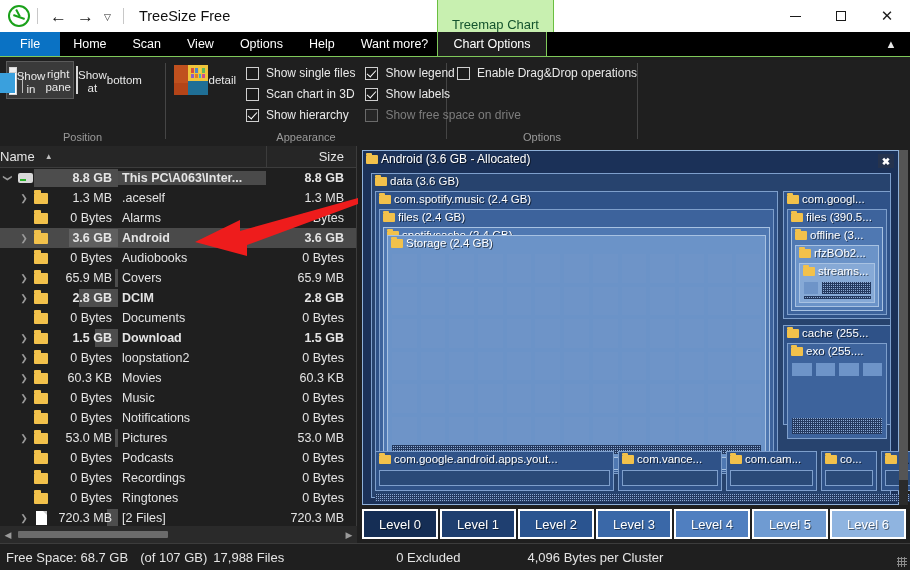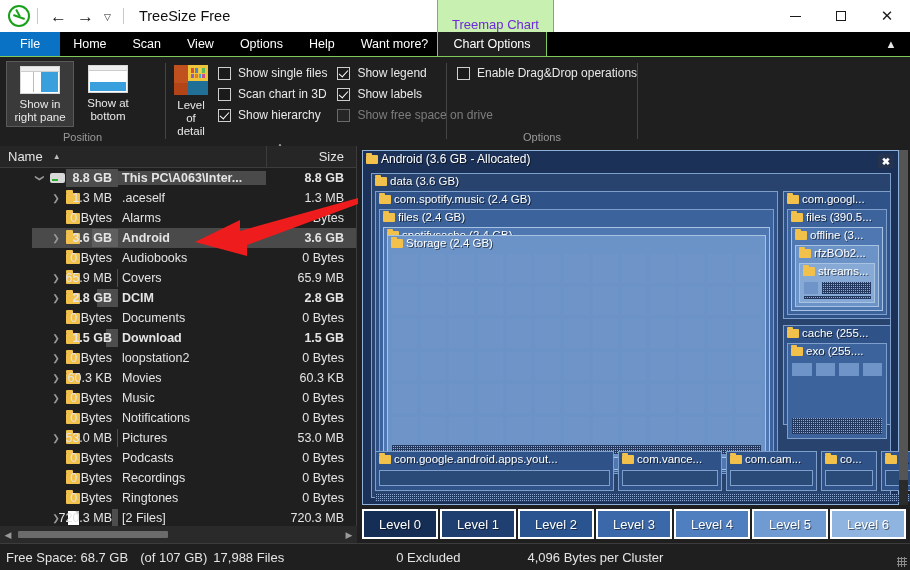--- a/index.html
+++ b/index.html
@@ -33,21 +33,21 @@
   .tb-nav {
     color: #1a1a1a; font-size: 17px; line-height: 1; padding: 2px 5px;
     flex: none; cursor: default;
   }
   .tb-nav.small { font-size: 9px; position: relative; top: 1px; }
   .tb-title {
     color: #101010; font-size: 14.5px; margin-left: 8px; white-space: nowrap;
   }
   .tb-spacer { flex: 1 1 auto; }
   .tb-chartTab {
-    height: 48px; min-width: 110px; background: #c8f0b0; color: #6d28d9;
+    height: 48px; min-width: 110px; background: #c8f0b0; color: #14532d;
     font-size: 13px; display: flex; align-items: center; justify-content: center;
     padding: 0 14px; border-left: 1px solid #6abf40; border-right: 1px solid #6abf40;
     position: absolute; left: 437px; top: 0;
   }
   .tb-btns { display: flex; height: 32px; position: absolute; right: 0; top: 0; }
   .tb-btn {
     width: 46px; height: 32px; display: flex; align-items: center; justify-content: center;
     color: #1a1a1a; font-size: 13px; background: #ffffff;
   }
   .tb-btn .glyph-min { width: 11px; height: 1px; background: #1a1a1a; }
@@ -83,21 +83,21 @@
     background: #1f1f1f; display: flex; align-items: stretch;
   }
   .rgroup { position: relative; display: flex; flex-direction: column; height: 88px; }
   .rgroup-body { flex: 1 1 auto; display: flex; align-items: flex-start; padding: 4px 6px 0 6px; }
   .rgroup-title {
     height: 16px; text-align: center; color: #9a9a9a; font-size: 11px; line-height: 16px;
   }
   .rgroup-divider { width: 1px; background: #454545; margin: 6px 0 6px 0; }
 
   .bigbtn {
-    width: 68px; display: flex; flex-direction: column; align-items: center;
+    width: 68px; display: flex; align-items: center;
     padding: 4px 2px 2px 2px; color: #e9e9e9; font-size: 11.5px; line-height: 13px;
     text-align: center;
   }
   .bigbtn.active { background: #3a3a3a; border: 1px solid #5a5a5a; }
   .bigbtn .lbl { margin-top: 4px; }
   .icn-rightpane {
     width: 40px; height: 28px; background: #ffffff; border: 1px solid #d8d8d8; position: relative;
   }
   .icn-rightpane::before {
     content: ""; position: absolute; left: 0; top: 0; right: 0; height: 4px; background: #eeeeee;
@@ -144,25 +144,25 @@
 
   
   .tree-pane {
     position: absolute; left: 0; top: 146px; width: 357px; height: 397px;
     background: #1f1f1f; border-right: 1px solid #3c3c3c;
   }
   .tree-head {
     display: flex; height: 22px; background: #262626; border-bottom: 1px solid #3c3c3c;
     color: #e4e4e4; font-size: 13px; align-items: center;
   }
-  .th-name { flex: 1 1 auto; padding-left: 8px; display: flex; align-items: center; gap: 10px; }
+  .th-name { flex: 1 1 auto; display: flex; align-items: center; gap: 10px; }
   .th-sort { font-size: 8px; color: #bdbdbd; }
   .th-size { width: 90px; text-align: right; padding-right: 12px; border-left: 1px solid #3c3c3c; height: 22px; line-height: 22px; }
 
-  .tree-body { height: 358px; overflow: hidden; position: relative; padding-left: 32px; }
+  .tree-body { height: 358px; overflow: hidden; position: relative; }
   .trow {
     display: flex; height: 20px; align-items: center; position: relative;
     color: #e4e4e4; font-size: 12.5px;
   }
   .trow.sel { background: #4a4a4a; }
   .trow.root .tname, .trow.root .tsize2, .trow.root .tsize1 { font-weight: bold; }
   .trow.bold .tname, .trow.bold .tsize2, .trow.bold .tsize1 { font-weight: bold; }
   .texp {
     width: 16px; text-align: center; color: #9a9a9a; font-size: 9px; flex: none;
   }

